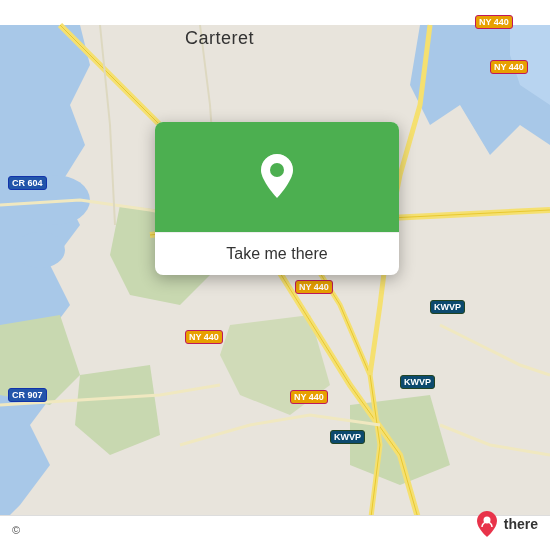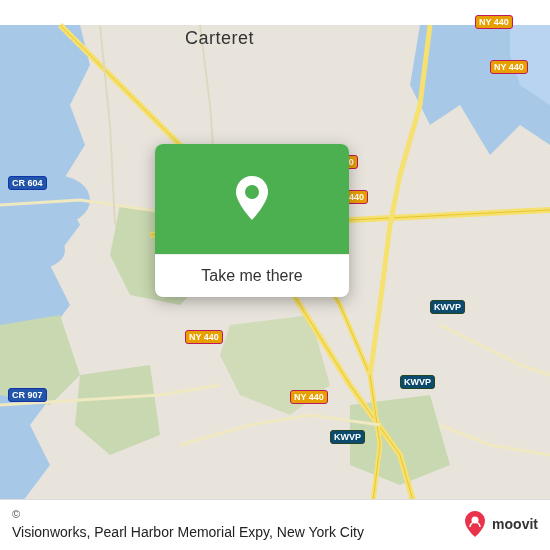--- a/index.html
+++ b/index.html
@@ -15,23 +15,23 @@
     #map-container {
       width: 550px;
       height: 550px;
       position: relative;
       overflow: hidden;
     }
 
     
     .popup-card {
       position: absolute;
-      top: 144px;
+      top: 122px;
       left: 155px;
-      width: 194px;
+      width: 244px;
       background: white;
       border-radius: 8px;
       box-shadow: 0 4px 16px rgba(0,0,0,0.3);
       overflow: hidden;
       z-index: 10;
     }
 
     .popup-map-preview {
       width: 100%;
       height: 110px;
@@ -204,26 +204,25 @@
 
     <div class="popup-button-area">
       <span>Take me there</span>
     </div>
   </div>
 
   <div class="bottom-bar">
     <div class="bottom-bar-copyright">
       <span>©</span>
     </div>
-    <div class="bottom-bar-title">Visionworks, Pearl Harbor Memorial Expy, New York City</div>
   </div>
 
   <div class="moovit-logo">
 
     <svg width="26" height="28" viewBox="0 0 26 28" xmlns="http://www.w3.org/2000/svg">
       <path d="M13 1 C7.48 1 3 5.48 3 11 C3 18.5 13 27 13 27 C13 27 23 18.5 23 11 C23 5.48 18.52 1 13 1 Z" fill="#e8334a"></path>
       <circle cx="13" cy="10" r="3.5" fill="white"></circle>
       <path d="M8 17 C8 14.24 10.24 12 13 12 C15.76 12 18 14.24 18 17" stroke="white" stroke-width="1.5" fill="none"></path>
     </svg>
-    <span>moovit</span>
+    <span>there</span>
   </div>
 
 </div>
 
 </body></html>

